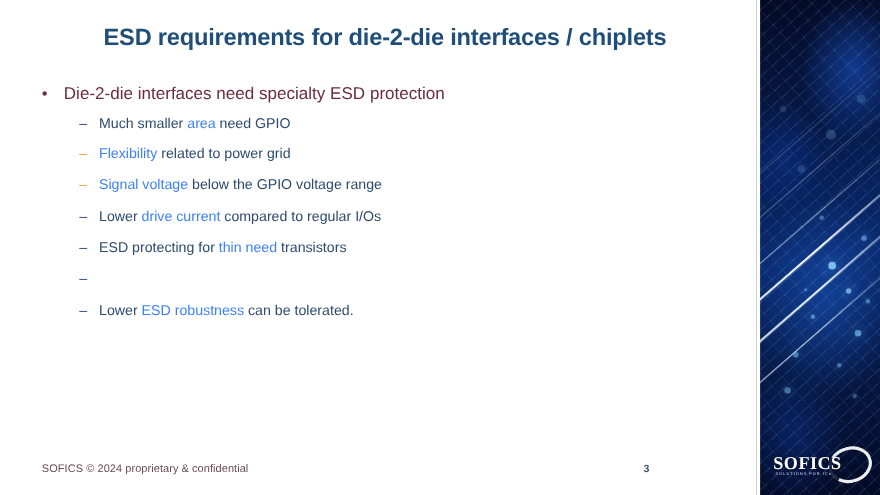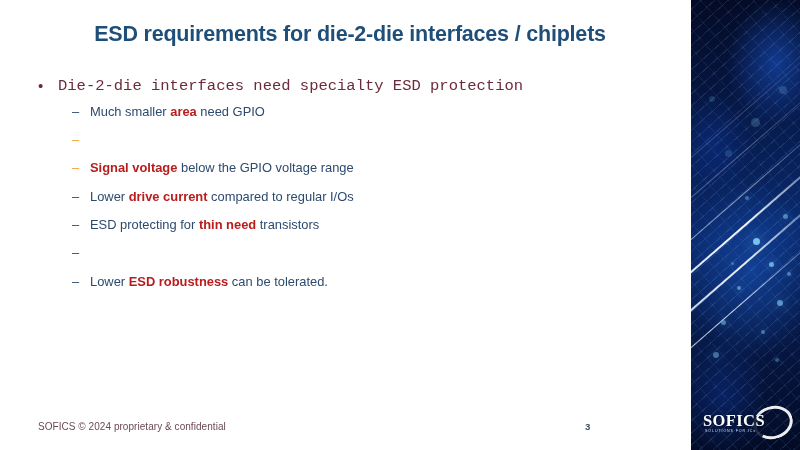--- a/index.html
+++ b/index.html
@@ -34,42 +34,42 @@
     margin-bottom:7px;
   }
   .main-bullet .dot {
     width:20px;
     flex:0 0 20px;
     text-align:left;
     font-size:15px;
     line-height:1.35;
     color:#6B2B3A;
   }
-  .main-bullet .mb-text { line-height:1.35;font-family:Liberation Mono, monospace; }
+  .main-bullet .mb-text { line-height:1.35; }
 
   .sub-list { margin-top:3px; }
   .sub-bullet {
     display:flex;
     align-items:flex-start;
     font-size:12.9px;
     color:#2C4A6E;
     margin-left:34px;
     margin-bottom:11.5px;
     line-height:1.3;
   }
   .sub-bullet .dash {
     width:18px;
     flex:0 0 18px;
     font-size:12.9px;
     line-height:1.3;
   }
   .dash.blue { color:#2C4A6E; }
   .dash.gold { color:#E9A33A; }
   .sub-bullet .sb-text { line-height:1.3; }
-  .hl { color:#b91c1c; font-weight:bold; }
+  .hl { color:#3b82f6; font-weight:normal; }
 
   
   .footer-text {
     position:absolute;
     left:38px; top:421px;
     font-size:10px;
     color:#6B4A52;
     letter-spacing:0.05px;
   }
   .page-num {
@@ -182,20 +182,21 @@
       <span class="mb-text">Die-2-die interfaces need specialty ESD protection</span>
     </div>
 
     <div class="sub-list">
         <div class="sub-bullet">
           <span class="dash blue">–</span>
           <span class="sb-text"><span>Much smaller </span><span class="hl">area</span><span> need GPIO</span></span>
         </div>
         <div class="sub-bullet">
           <span class="dash gold">–</span>
+          <span class="sb-text"><span></span><span class="hl">Flexibility</span><span> related to power grid</span></span>
         </div>
         <div class="sub-bullet">
           <span class="dash gold">–</span>
           <span class="sb-text"><span></span><span class="hl">Signal voltage</span><span> below the GPIO voltage range</span></span>
         </div>
         <div class="sub-bullet">
           <span class="dash blue">–</span>
           <span class="sb-text"><span>Lower </span><span class="hl">drive current</span><span> compared to regular I/Os</span></span>
         </div>
         <div class="sub-bullet">

